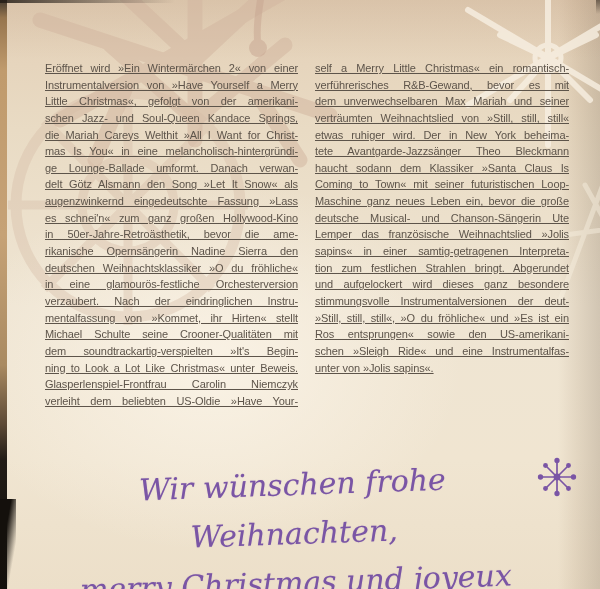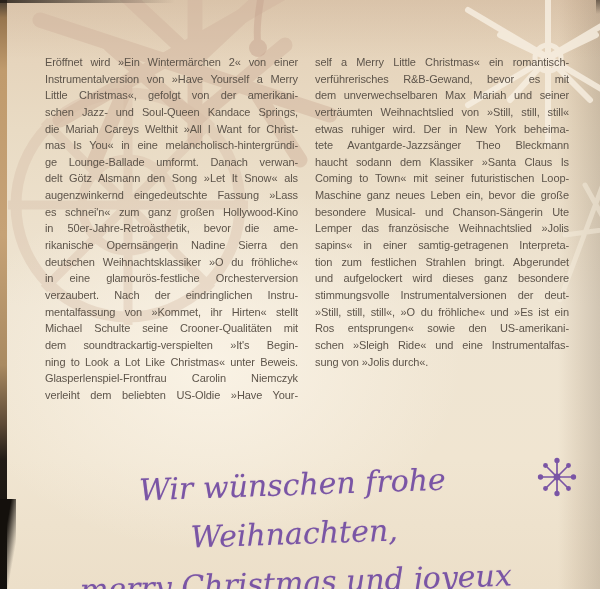--- a/index.html
+++ b/index.html
@@ -29,23 +29,24 @@
   .edge-top {
     position:absolute; left:0; top:0; width:175px; height:3px;
     background: linear-gradient(90deg, rgba(35,28,22,0.85), rgba(35,28,22,0));
   }
   .corner-tr {
     position:absolute; right:0; top:0; width:4px; height:14px;
     background: linear-gradient(180deg, rgba(40,32,24,0.55), rgba(40,32,24,0));
   }
 
   .col {
-    position:absolute; top:54px; height:352px; overflow:hidden;
+    position:absolute; top:60px; height:352px; overflow:hidden;
     font-size:11px; letter-spacing:-0.1px;
     color:#5d544a;
+    text-decoration:underline;
   }
   .col-left  { left:45px;  width:253px; }
   .col-right { left:315px; width:254px; }
   .tline {
     line-height:16.65px; height:16.65px; overflow:hidden;
     text-align:justify; text-align-last:justify;
     white-space:normal;
   }
   .col-right .tline:last-child { text-align-last:left; }
 
@@ -132,30 +133,30 @@
   <div class="col col-right">
       <div class="tline">self a Merry Little Christmas« ein romantisch-</div>
       <div class="tline">verführerisches R&amp;B-Gewand, bevor es mit</div>
       <div class="tline">dem unverwechselbaren Max Mariah und seiner</div>
       <div class="tline">verträumten Weihnachtslied von »Still, still, still«</div>
       <div class="tline">etwas ruhiger wird. Der in New York beheima-</div>
       <div class="tline">tete Avantgarde-Jazzsänger Theo Bleckmann</div>
       <div class="tline">haucht sodann dem Klassiker »Santa Claus Is</div>
       <div class="tline">Coming to Town« mit seiner futuristischen Loop-</div>
       <div class="tline">Maschine ganz neues Leben ein, bevor die große</div>
-      <div class="tline">besondere Musical- und Chanson-Sängerin Ute</div>
+      <div class="tline">deutsche Musical- und Chanson-Sängerin Ute</div>
       <div class="tline">Lemper das französische Weihnachtslied »Jolis</div>
       <div class="tline">sapins« in einer samtig-getragenen Interpreta-</div>
       <div class="tline">tion zum festlichen Strahlen bringt. Abgerundet</div>
       <div class="tline">und aufgelockert wird dieses ganz besondere</div>
       <div class="tline">stimmungsvolle Instrumentalversionen der deut-</div>
       <div class="tline">»Still, still, still«, »O du fröhliche« und »Es ist ein</div>
       <div class="tline">Ros entsprungen« sowie den US-amerikani-</div>
       <div class="tline">schen »Sleigh Ride« und eine Instrumentalfas-</div>
-      <div class="tline">sung von »Jolis durch«.</div>
+      <div class="tline">unter von »Jolis sapins«.</div>
     </div>
 
   <div class="greeting">
     <div>Wir wünschen frohe Weihnachten,</div>
     <div>merry Christmas und joyeux Noël!</div>
   </div>
 
   <svg class="sparkle" viewBox="0 0 42 42">
     <g stroke="#7a55a5" stroke-width="1.7" stroke-linecap="round" fill="#7a55a5">
       <path d="M21,6 L21,36 M6,21 L36,21 M11,11 L31,31 M31,11 L11,31" fill="none"></path>

